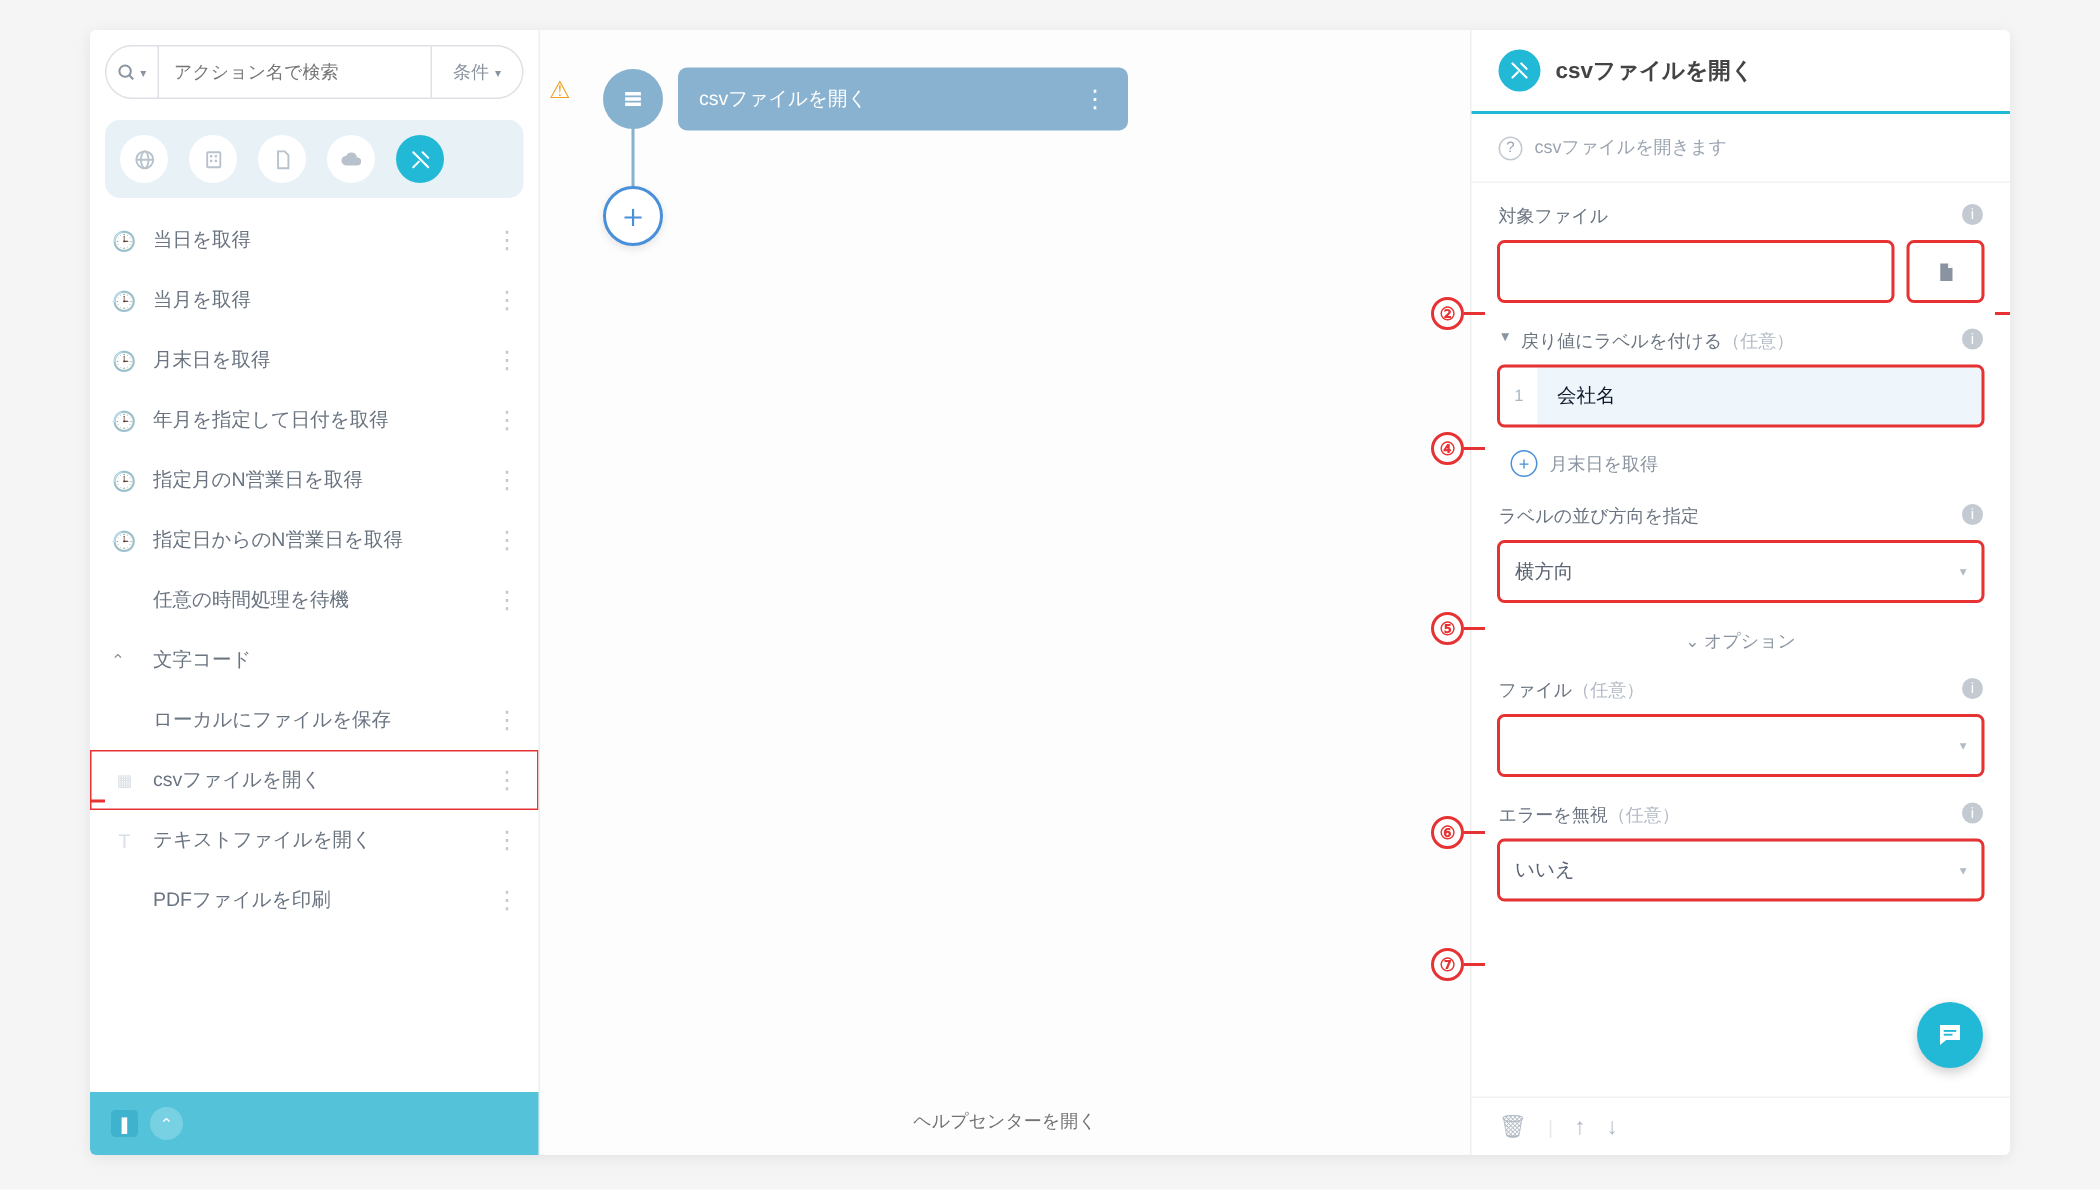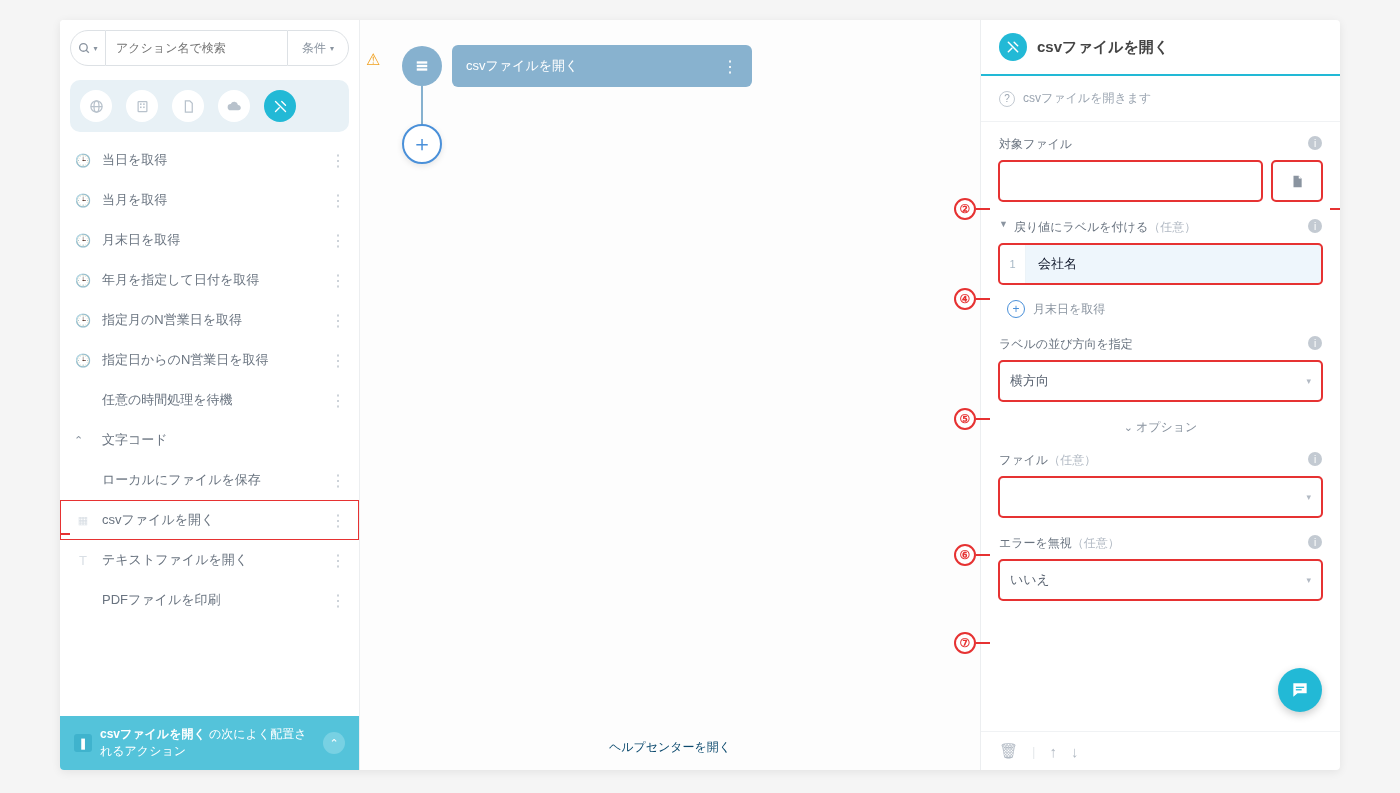--- a/index.html
+++ b/index.html
@@ -33,21 +33,21 @@
 .actionlist .row.framed { outline: 1px solid #e63232; outline-offset: -1px; }
 
 
 .left-foot { background: #54c3da; color: #fff; padding: 10px 14px; display: flex; align-items: center; gap: 8px; font-size: 12px; }
 .left-foot .ficon{ width:18px;height:18px;background:#3fb3cd;border-radius:3px;display:flex;align-items:center;justify-content:center;color:#fff;font-size:11px;}
 .left-foot .ftxt{ flex:1; line-height:1.4;}
 .left-foot .fup{ width:22px;height:22px;border-radius:50%;background:#78d1e3;display:flex;align-items:center;justify-content:center;font-size:11px;}
 
 
 .canvas { flex:1; position: relative; }
-.canvas-footer{ text-align:center; padding:14px 0; color:#0c4a6e; font-size:12px;}
+.canvas-footer{ text-align:center; padding:14px 0; color:#737373; font-size:12px;}
 .node-wrap{ position:absolute; left:42px; top:26px;}
 .warn{ position:absolute; left:6px; top:30px; color:#f0a020; font-size:16px;}
 .nodecircle{ width:40px; height:40px; border-radius:50%; background:#86b1cf; display:flex; align-items:center; justify-content:center; color:#fff; position:relative;}
 .nodecard{ position:absolute; left:50px; top:-1px; width:300px; height:42px; background:#88b2cf; border-radius:6px; display:flex; align-items:center; padding:0 14px; color:#fff; font-size:13px;}
 .nodecard .cmore{ margin-left:auto; font-size:16px;}
 .linkline{ position:absolute; left:19px; top:40px; width:2px; height:40px; background:#86b1cf;}
 .plus{ position:absolute; left:0; top:78px; width:40px; height:40px; border-radius:50%; border:2px solid #4a90d9; background:#fff; color:#4a90d9; display:flex; align-items:center; justify-content:center; font-size:22px; box-shadow:0 2px 6px rgba(0,0,0,0.1);}
 
 
 .rhead{ height:56px; display:flex; align-items:center; padding:0 18px; gap:10px; border-bottom:2px solid #22b9d6;}
@@ -193,21 +193,20 @@
         </div>
       <div class="row">
           <span class="ic"></span>
           <span class="lbl">PDFファイルを印刷</span>
           <span class="more">⋮</span>
         </div>
     </div>
 
     <div class="left-foot">
       <div class="ficon">❚</div>
-      <div class="ftxt"><b>csvファイルを開く</b><span> の次によく配置されるアクション</span></div>
       <div class="fup">⌃</div>
     </div>
   </div>
 
   <div class="col-mid">
     <div class="canvas">
       <div class="warn">⚠</div>
       <div class="node-wrap">
         <div class="nodecircle">
             <svg width="16" height="14" viewBox="0 0 24 24" fill="currentColor">

